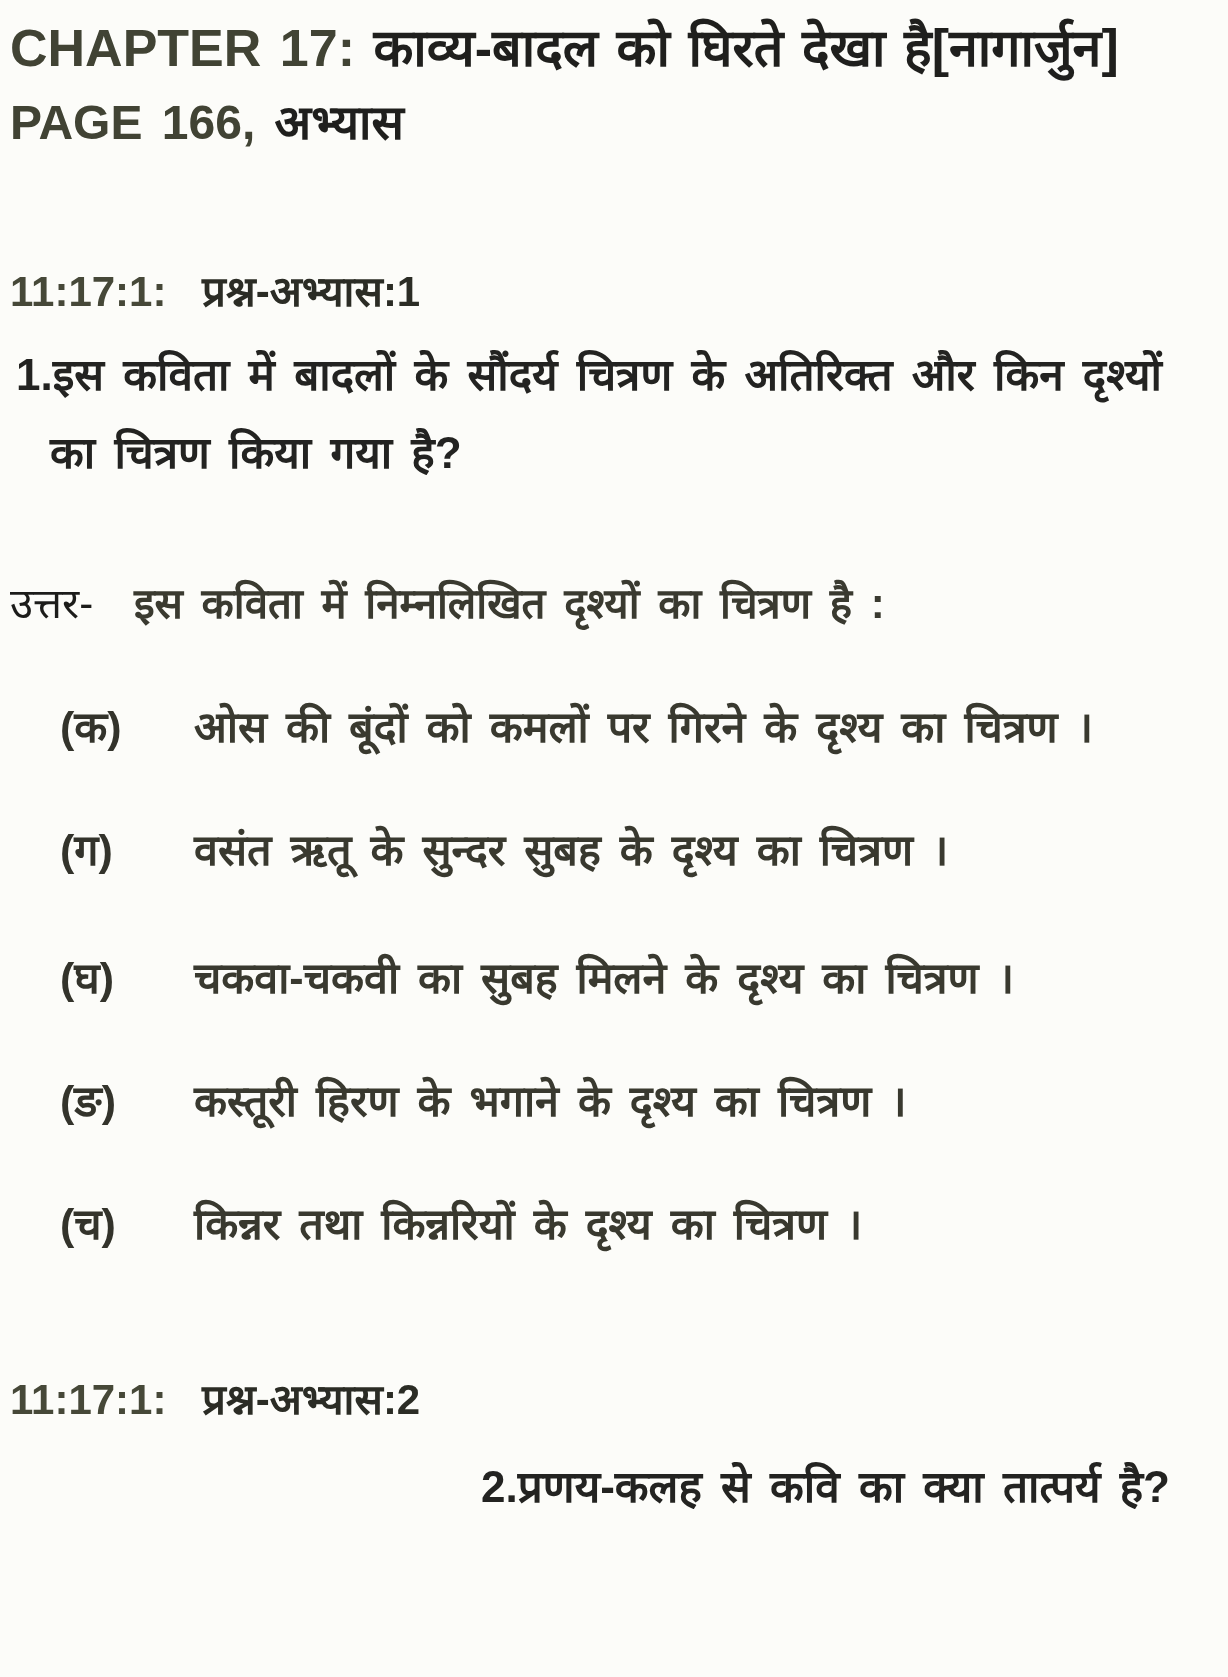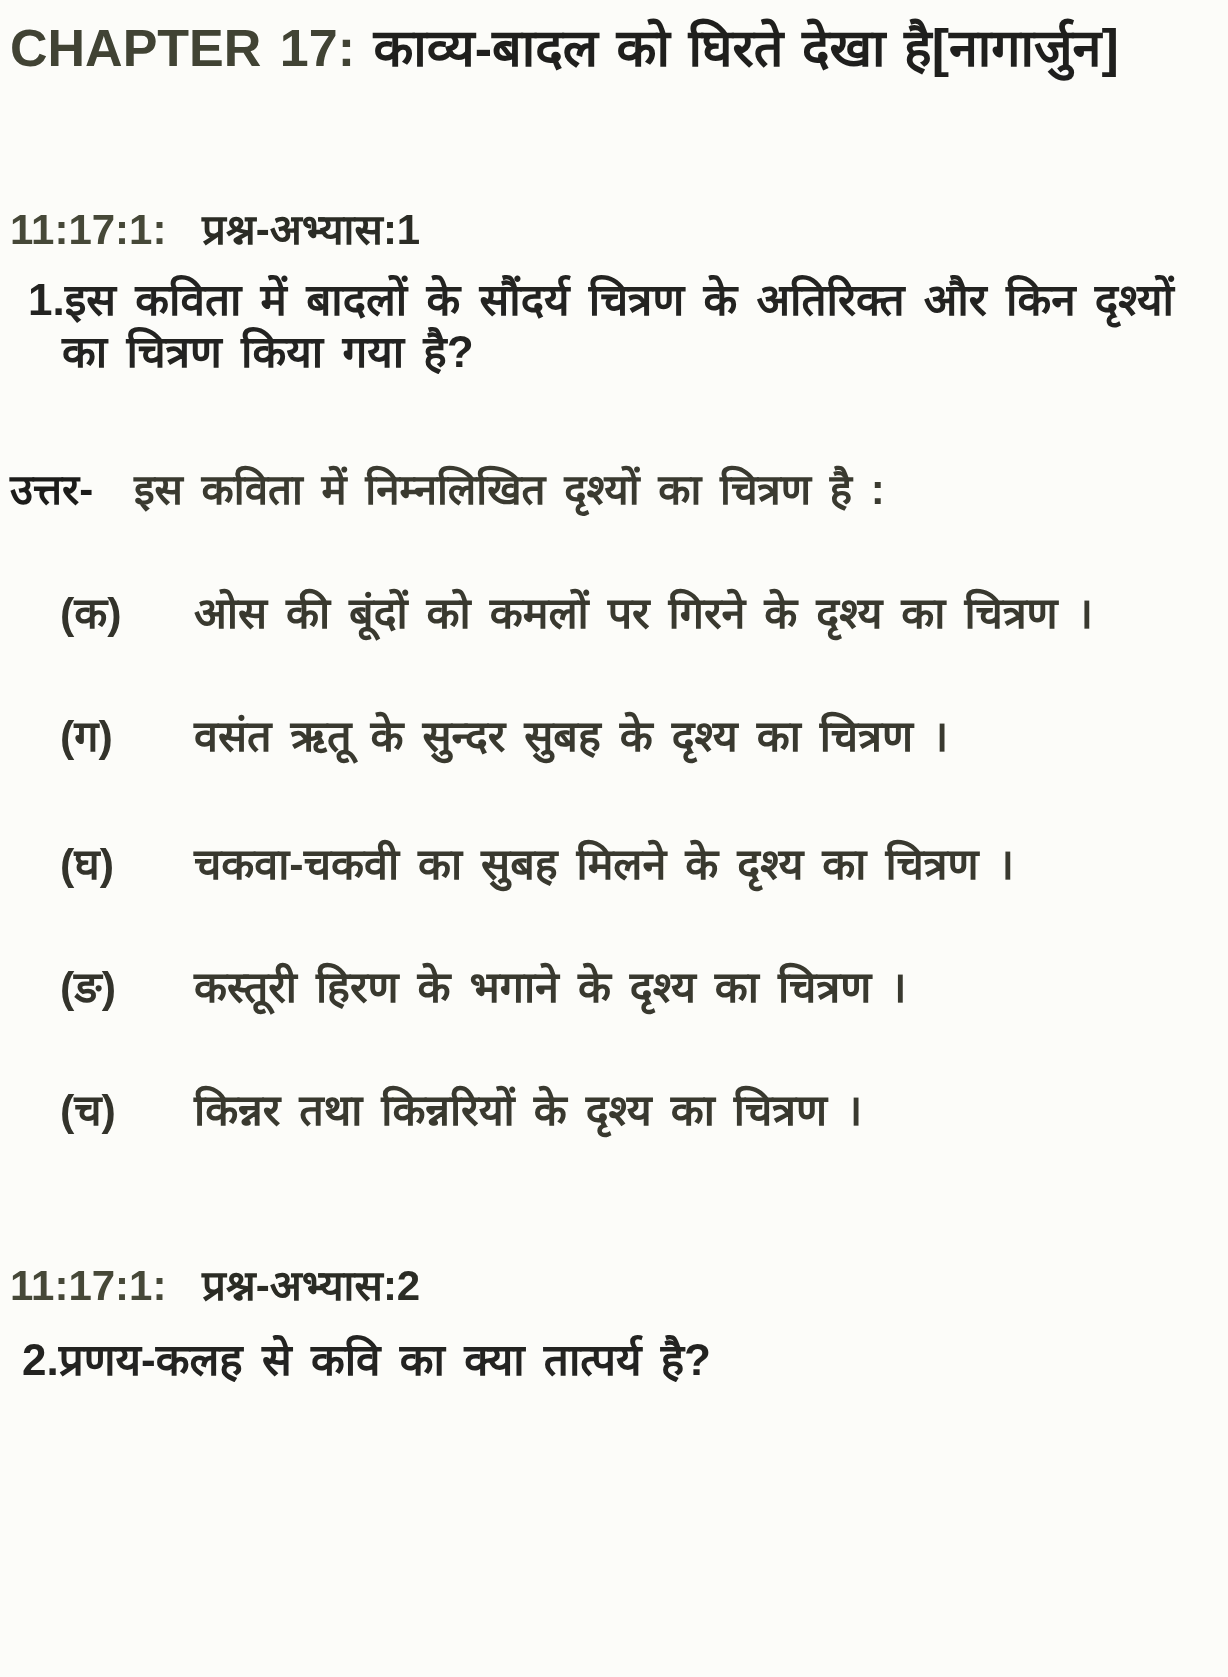--- a/index.html
+++ b/index.html
@@ -41,42 +41,42 @@
     margin: 112px 0 0 0;
     font-size: 42px;
     font-weight: 700;
     line-height: 52px;
     word-spacing: 6px;
   }
   .heading-prefix { color: #464838; margin-right: 18px; }
   .heading-label  { color: #2b2c25; }
   
   .question {
-    margin: 18px 0 0 12px;
+    margin: 18px 0 0 0;
     max-width: 1160px;
     font-size: 44px;
     font-weight: 700;
-    line-height: 52px;
+    line-height: 78px;
     color: #232321;
     padding-left: 40px;
     text-indent: -34px;
     word-spacing: 7px;
   }
   
   .answer-intro {
     margin: 72px 0 0 0;
     font-size: 42px;
     font-weight: 600;
     line-height: 80px;
     color: #3a3a30;
     word-spacing: 7px;
   }
   .answer-label {
     color: #1c1c1a;
-    font-weight: 700;
+    font-weight: 400;
     margin-right: 22px;
   }
   .answer-list { margin: 0; }
   .item {
     max-width: 1178px;
     font-size: 43px;
     font-weight: 600;
     line-height: 80px;
     color: #39392f;
     padding-left: 98px;
@@ -86,32 +86,36 @@
   .item:nth-child(2) { margin-bottom: 48px; } 
   .item-label {
     display: inline-block;
     text-indent: 0;
     min-width: 80px;
     margin-right: 54px;
     color: #33332b;
   }
   
   .section-heading.second { margin-top: 110px; }
-  .question.second { margin-top: 22px; padding-left: 0; text-indent: 0; }
+  .question.second { margin-top: 22px; padding-left: 0; text-indent: 0; text-align: right; }
 </style>
 </head>
 <body>
 
 <div class="page">
 
   <h1 class="chapter-title">
     <span class="ink-olive">CHAPTER 17:</span>
     <span class="ink-dark">काव्य-बादल को घिरते देखा है[नागार्जुन]</span>
   </h1>
 
+  <p class="page-line">
+    <span class="ink-olive">PAGE 166,</span>
+    <span class="ink-dark">अभ्यास</span>
+  </p>
 
   <p class="section-heading">
     <span class="heading-prefix">11:17:1:</span>
     <span class="heading-label">प्रश्न-अभ्यास:1</span>
   </p>
 
   <p class="question">1.इस कविता में बादलों के सौंदर्य चित्रण के अतिरिक्त और किन दृश्यों का चित्रण किया गया है?</p>
 
   <p class="answer-intro">
     <span class="answer-label">उत्तर-</span>

